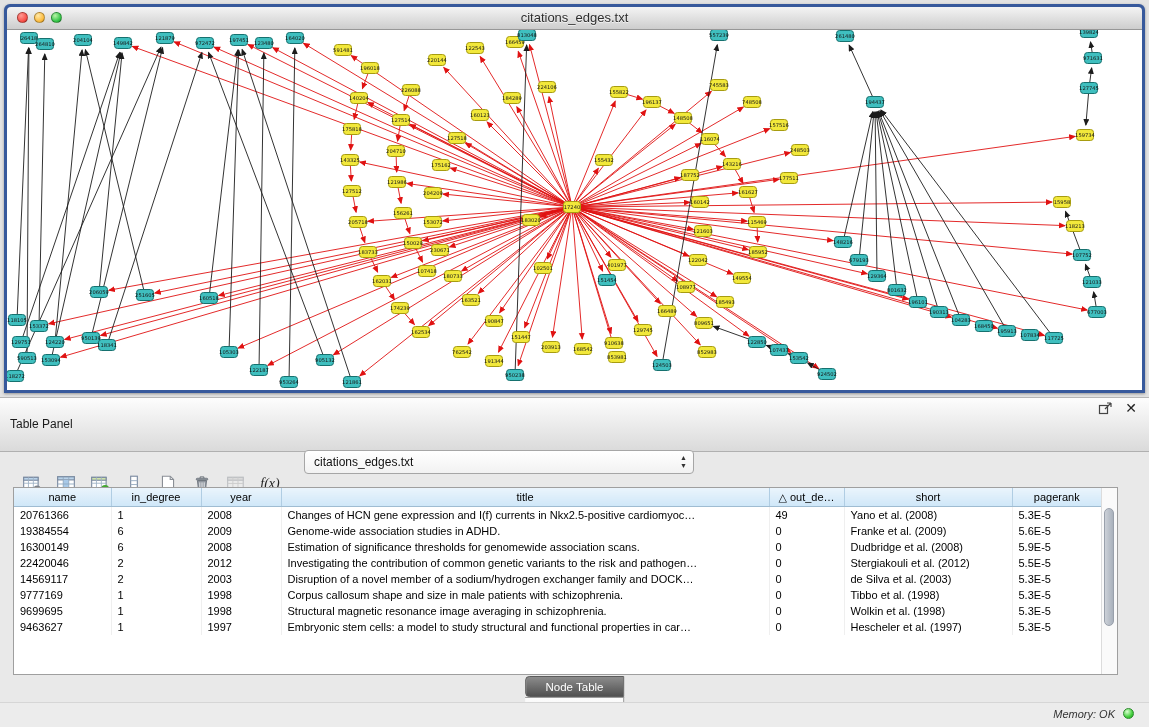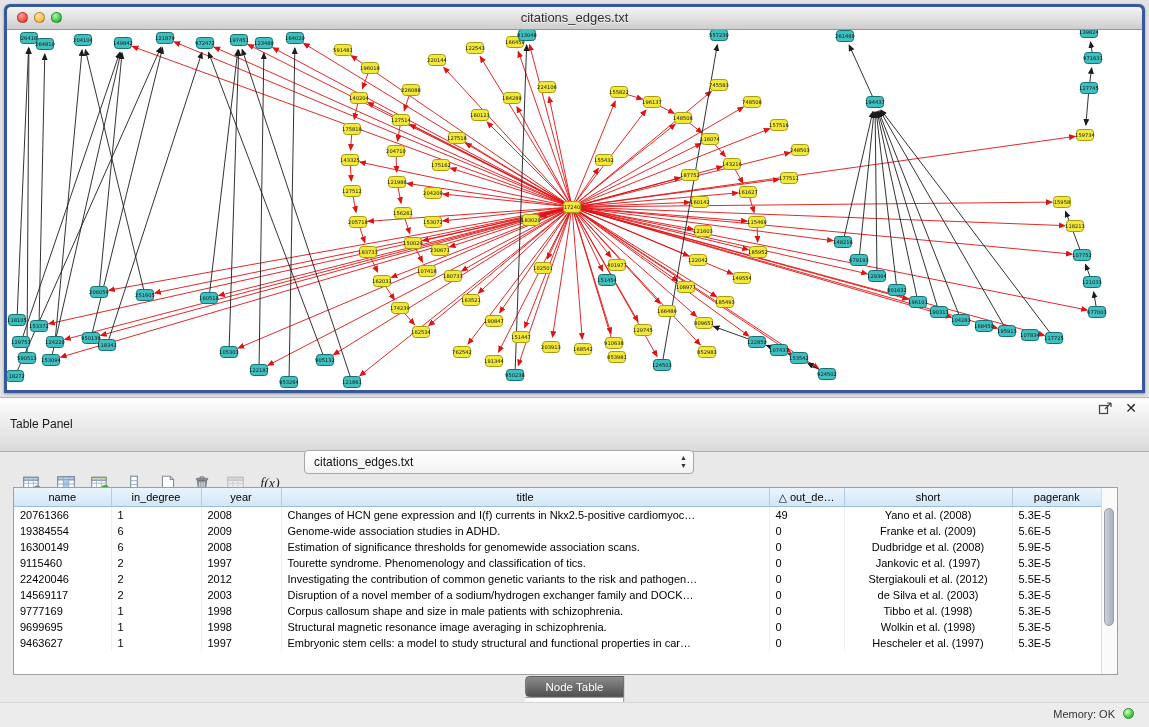--- a/index.html
+++ b/index.html
@@ -70,39 +70,39 @@
   th{
     height:18px;font-weight:normal;text-align:center;
     background:linear-gradient(#eaf4fc,#cfe7f8);
     border-right:1px solid #b0cde3;border-bottom:1px solid #9fbcd2;
     padding:0 4px;white-space:nowrap;overflow:hidden;color:#000;
   }
   td{
     height:16px;padding:0 6px;border-right:1px solid #efefef;
     white-space:nowrap;overflow:hidden;color:#000;
   }
-  td.c5{text-align:center;}
+  td.c5{text-align:left;}
   .vscroll{position:absolute;top:0;right:0;bottom:0;width:15px;background:#fafafa;border-left:1px solid #dcdcdc;}
   .vthumb{position:absolute;top:20px;left:2px;width:10px;height:118px;border-radius:6px;
     background:linear-gradient(90deg,#ccd1d8,#a9b1bc);border:1px solid #99a0ab;box-sizing:border-box;}
   
   .tabs{position:absolute;top:278px;left:50%;transform:translateX(-50%);display:flex;flex-direction:column;}
   .tab{
     height:21px;padding:0 13px;font-size:11.5px;color:#222;
     border:1px solid #9b9b9b;border-left-width:0;
     background:linear-gradient(#fdfdfd,#ececec);
   }
   .tab.selected{
     background:linear-gradient(#8c8c8c,#515151);color:#fff;border-color:#5c5c5c;
   }
   .tab:first-child{border-left-width:1px;border-radius:4px 0 0 4px;}
   .tab:last-child{border-radius:0 4px 4px 0;}
   
   .statusbar{position:absolute;left:0;right:0;bottom:0;height:24px;border-top:1px solid #d6d6d6;background:#ececec;}
-  .mem-label{position:absolute;right:34px;top:5px;font-size:11px;color:#333;}
+  .mem-label{position:absolute;right:34px;top:5px;font-size:11px;color:#333;font-style:italic;}
   .orb{position:absolute;right:15px;top:5px;width:11px;height:11px;border-radius:50%;
     border:1px solid #2c8a2c;box-sizing:border-box;
     background:radial-gradient(circle at 35% 30%,#dbffd2,#44cf3d 60%,#1f9a1f);}
 </style>
 </head>
 <body>
 
 <div class="net-window">
   <div class="titlebar">
     <span class="light red"></span>
@@ -901,29 +901,20 @@
           <tr>
             <td class="c0">16300149</td>
             <td class="c1">6</td>
             <td class="c2">2008</td>
             <td class="c3">Estimation of significance thresholds for genomewide association scans.</td>
             <td class="c4">0</td>
             <td class="c5">Dudbridge et al. (2008)</td>
             <td class="c6">5.9E-5</td>
           </tr>
           <tr>
-            <td class="c0">9115460</td>
-            <td class="c1">2</td>
-            <td class="c2">1997</td>
-            <td class="c3">Tourette syndrome. Phenomenology and classification of tics.</td>
-            <td class="c4">0</td>
-            <td class="c5">Jankovic et al. (1997)</td>
-            <td class="c6">5.3E-5</td>
-          </tr>
-          <tr>
             <td class="c0">22420046</td>
             <td class="c1">2</td>
             <td class="c2">2012</td>
             <td class="c3">Investigating the contribution of common genetic variants to the risk and pathogen…</td>
             <td class="c4">0</td>
             <td class="c5">Stergiakouli et al. (2012)</td>
             <td class="c6">5.5E-5</td>
           </tr>
           <tr>
             <td class="c0">14569117</td>

